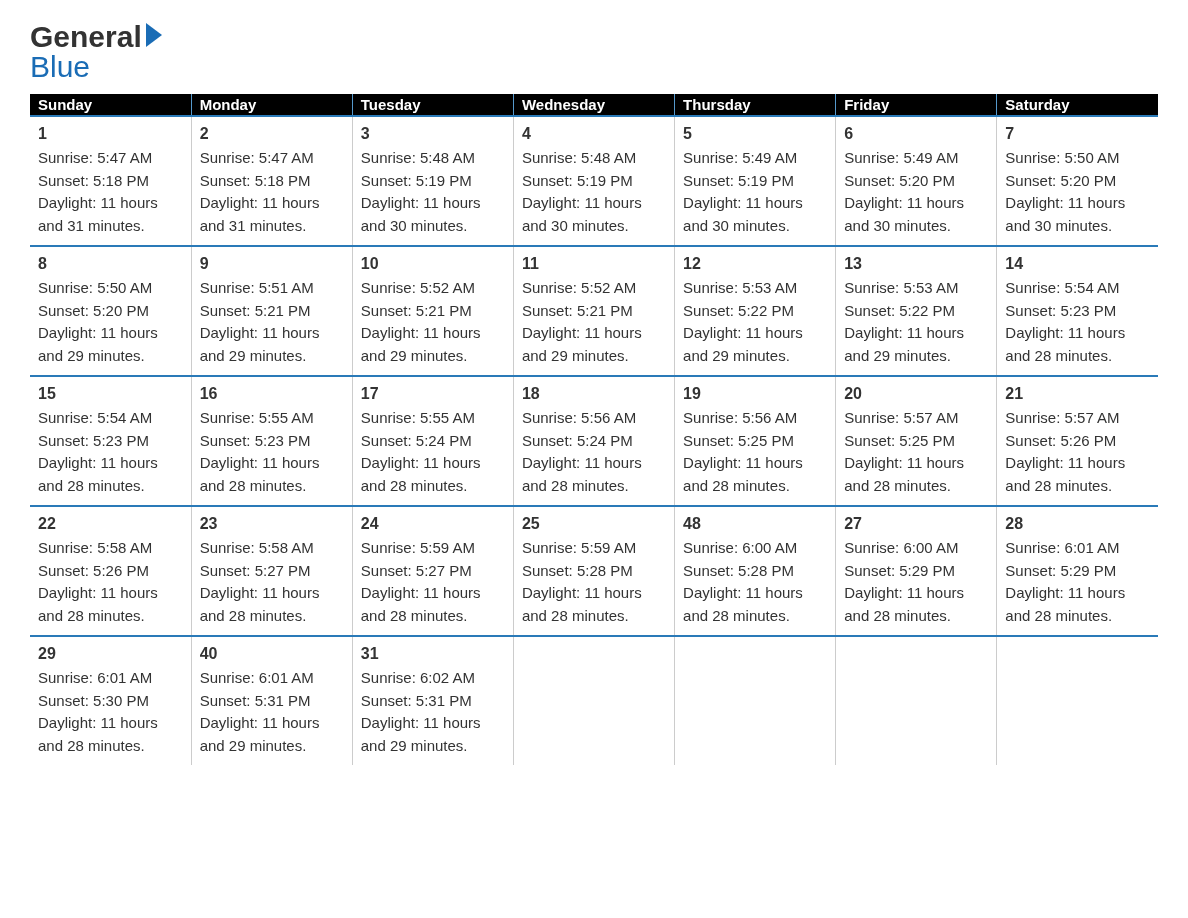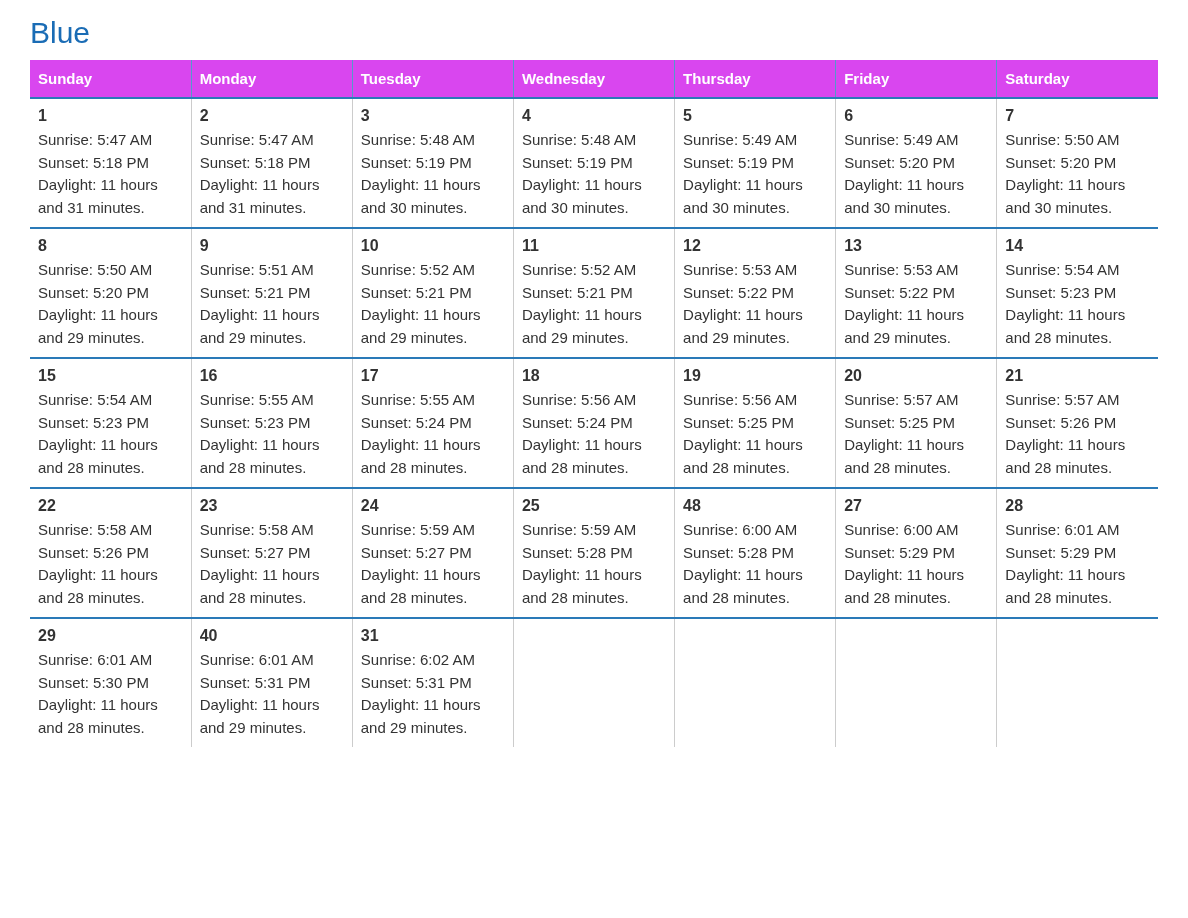--- a/index.html
+++ b/index.html
@@ -33,25 +33,25 @@
       font-size: 22px;
       color: #555;
       margin-top: 2px;
     }
     table {
       width: 100%;
       border-collapse: collapse;
       margin-top: 10px;
     }
     thead tr th {
-      background-color: #d946ef;
+      background-color: #000000;
       color: #fff;
       font-size: 15px;
       font-weight: bold;
-      padding: 10px 8px;
+      padding: 2px 8px;
       text-align: left;
       border-right: 1px solid #5599cc;
     }
     thead tr th:last-child { border-right: none; }
     tbody tr td {
       vertical-align: top;
       padding: 8px 8px;
       font-size: 13px;
       color: #333;
       border-top: 2px solid #2a7ab8;
@@ -90,20 +90,24 @@
       display: inline-block;
       margin-left: 2px;
       margin-top: -4px;
     }
   </style>
 </head>
 <body>
 
 <div class="header-row">
   <div class="logo">
+    <div class="logo-wrapper">
+      <span class="logo-general-part">General</span>
+      <span class="logo-arrow"></span>
+    </div>
     <span style="font-size:30px; font-weight:normal; color:#1a6cb5; margin-top:-4px;">Blue</span>
   </div>
 </div>
 
 <table>
   <thead>
     <tr>
     <th>Sunday</th>
         <th>Monday</th>
         <th>Tuesday</th>

